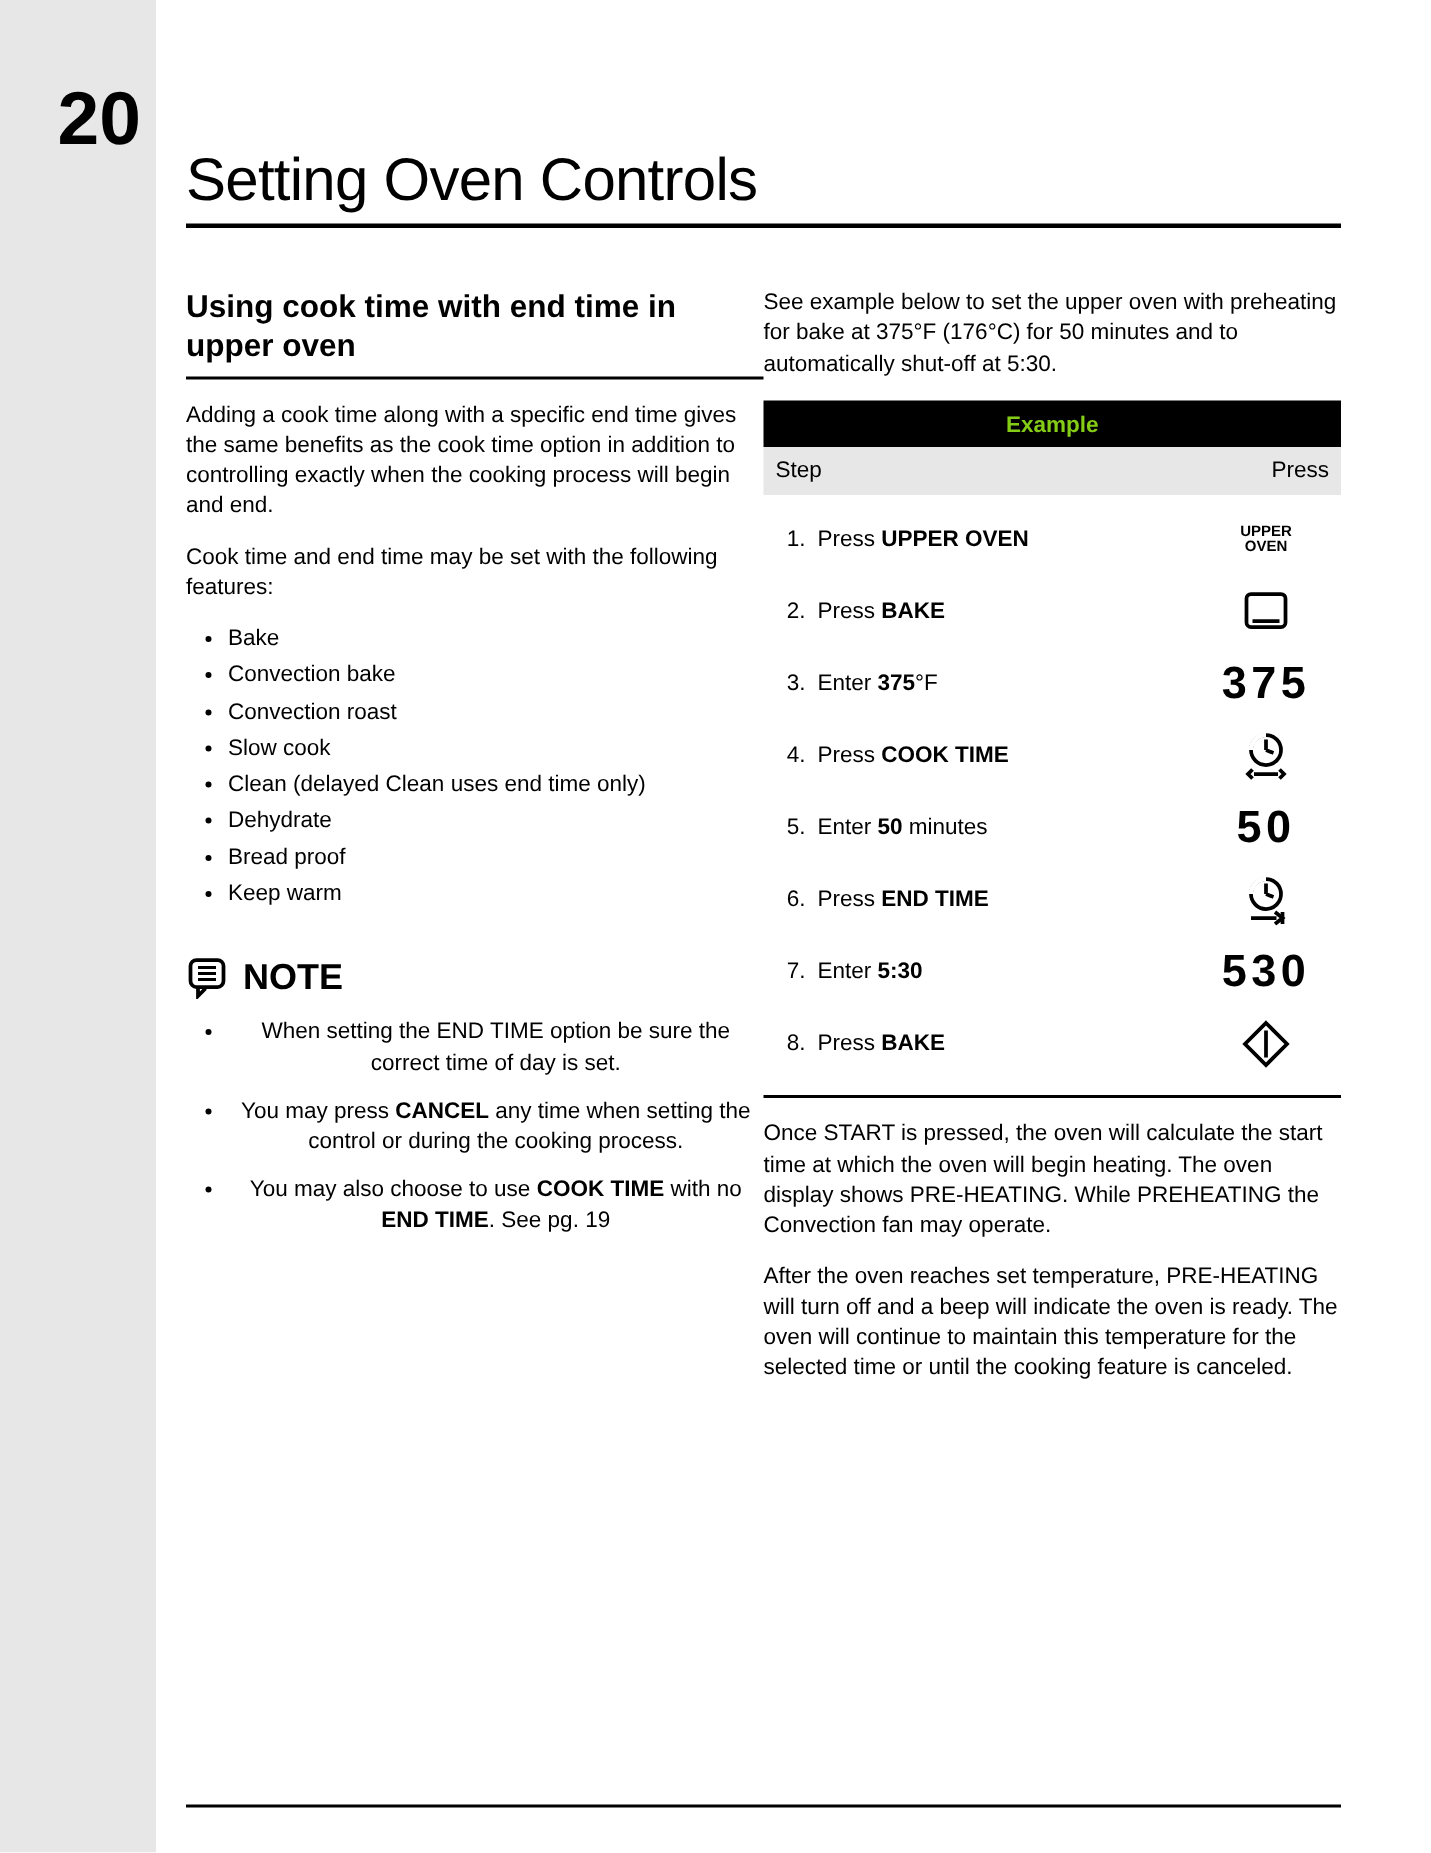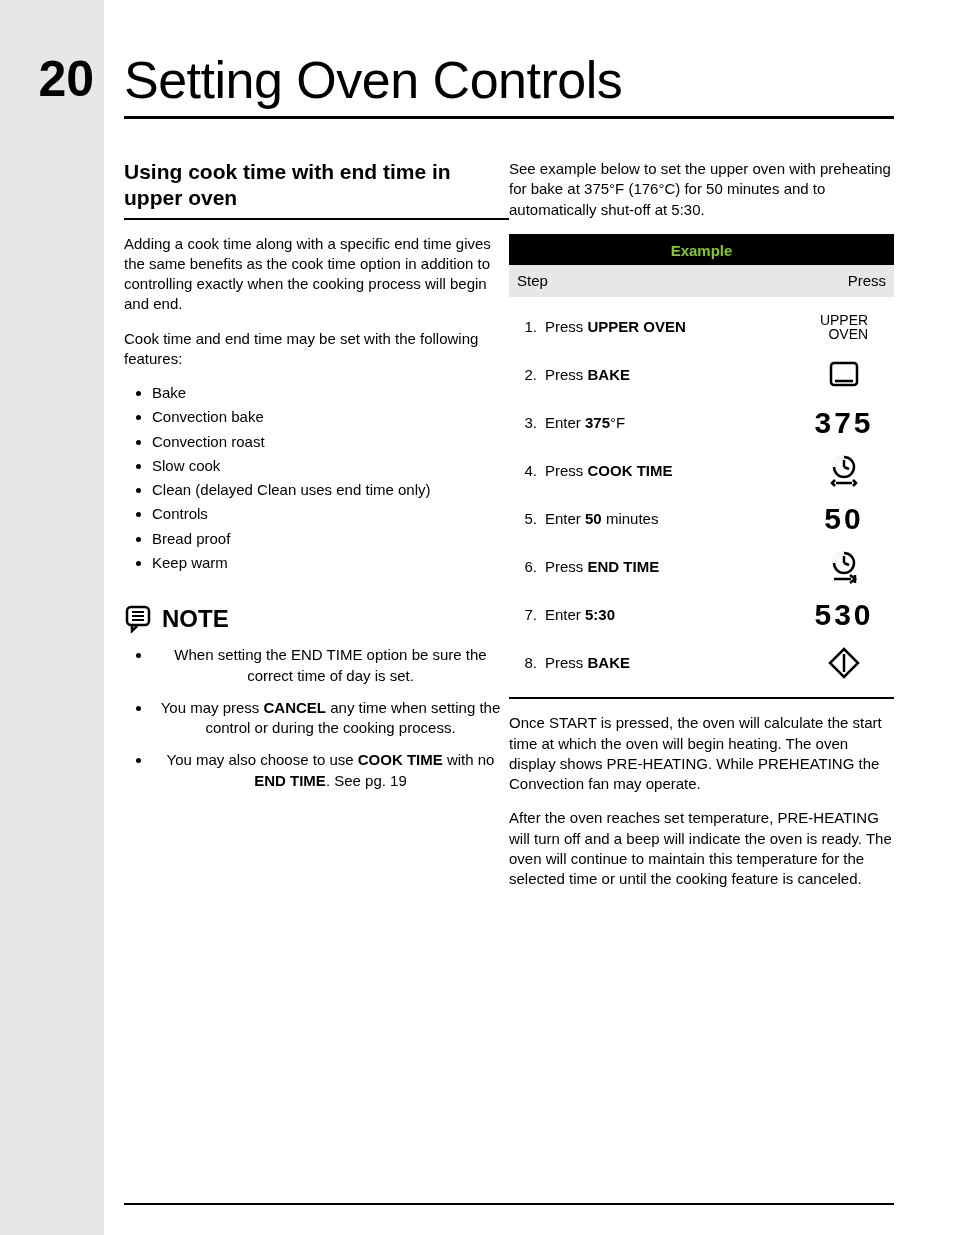--- a/index.html
+++ b/index.html
@@ -22,25 +22,26 @@
     font-weight: bold;
     font-family: Arial, Helvetica, sans-serif;
   }
   .main {
     flex: 1;
     padding: 50px 60px 30px 20px;
     display: flex;
     flex-direction: column;
   }
   .page-title {
-    font-size: 52px;
+    font-size: 40px;
     font-weight: normal;
     font-family: Arial, Helvetica, sans-serif;
     letter-spacing: -0.5px;
     margin-bottom: 6px;
+    margin-top: 48px;
   }
   .title-rule {
     border: none;
     border-top: 3px solid #000;
     margin-bottom: 40px;
   }
   .columns {
     display: flex;
   }
   .col {
@@ -126,24 +127,24 @@
     justify-content: center;
     align-items: center;
   }
   .digits {
     font-family: "Arial Black", Arial, sans-serif;
     font-weight: 900;
     font-size: 30px;
     letter-spacing: 3px;
   }
   .upper-oven-label {
-    font-size: 14px;
-    font-weight: 400;
+    font-size: 10px;
+    font-weight: 700;
     line-height: 1.05;
-    text-align: right;
+    text-align: center;
   }
   .footer-rule {
     border: none;
     border-top: 2px solid #000;
     margin-top: auto;
   }
   svg { display: block; }
 </style>
 </head>
 <body>
@@ -162,21 +163,21 @@
       <div class="section-heading">Using cook time with end time in upper oven</div>
       <hr class="sub-rule">
       <p class="para">Adding a cook time along with a specific end time gives the same benefits as the cook time option in addition to controlling exactly when the cooking process will begin and end.</p>
       <p class="para">Cook time and end time may be set with the following features:</p>
       <ul class="features">
         <li>Bake</li>
         <li>Convection bake</li>
         <li>Convection roast</li>
         <li>Slow cook</li>
         <li>Clean (delayed Clean uses end time only)</li>
-        <li>Controls</li>
+        <li>Dehydrate</li>
         <li>Bread proof</li>
         <li>Keep warm</li>
       </ul>
 
       <div class="note-header">
         <span>
           <svg width="30" height="28" viewBox="0 0 30 28">
             <rect x="3" y="2" width="22" height="18" rx="4" fill="none" stroke="#000" stroke-width="2.5"></rect>
             <line x1="8" y1="7" x2="20" y2="7" stroke="#000" stroke-width="2"></line>
             <line x1="8" y1="11" x2="20" y2="11" stroke="#000" stroke-width="2"></line>

